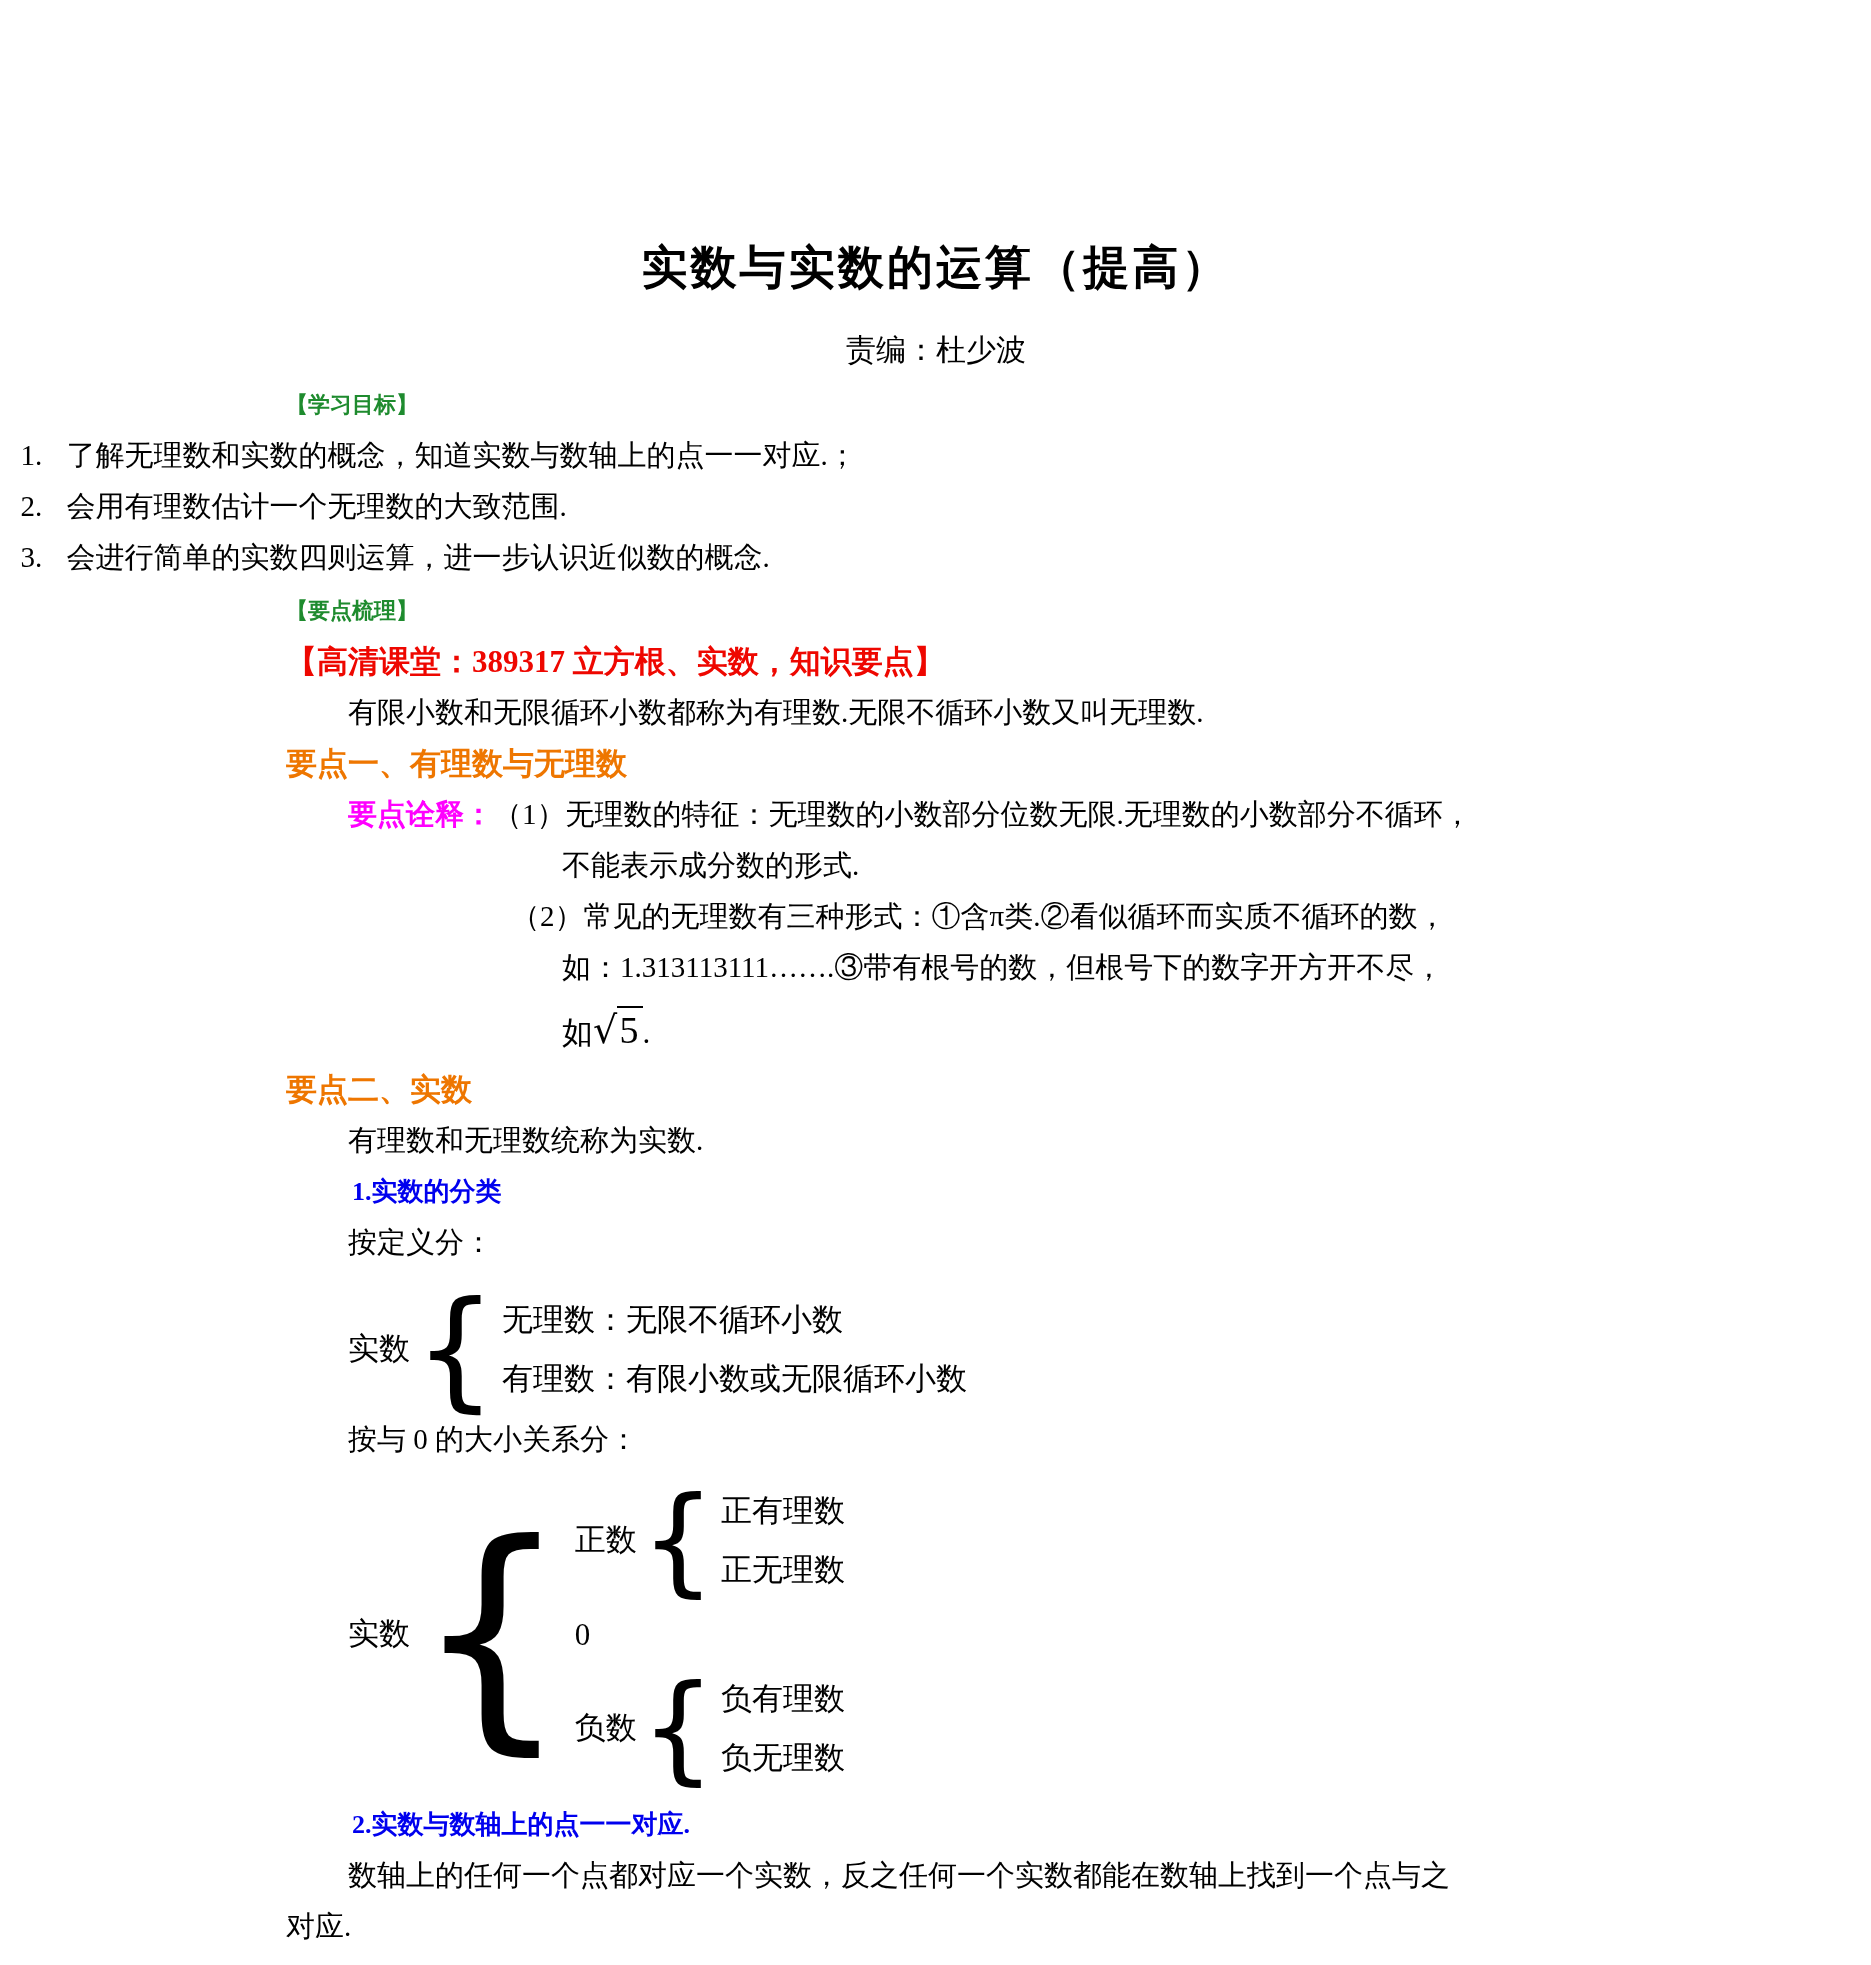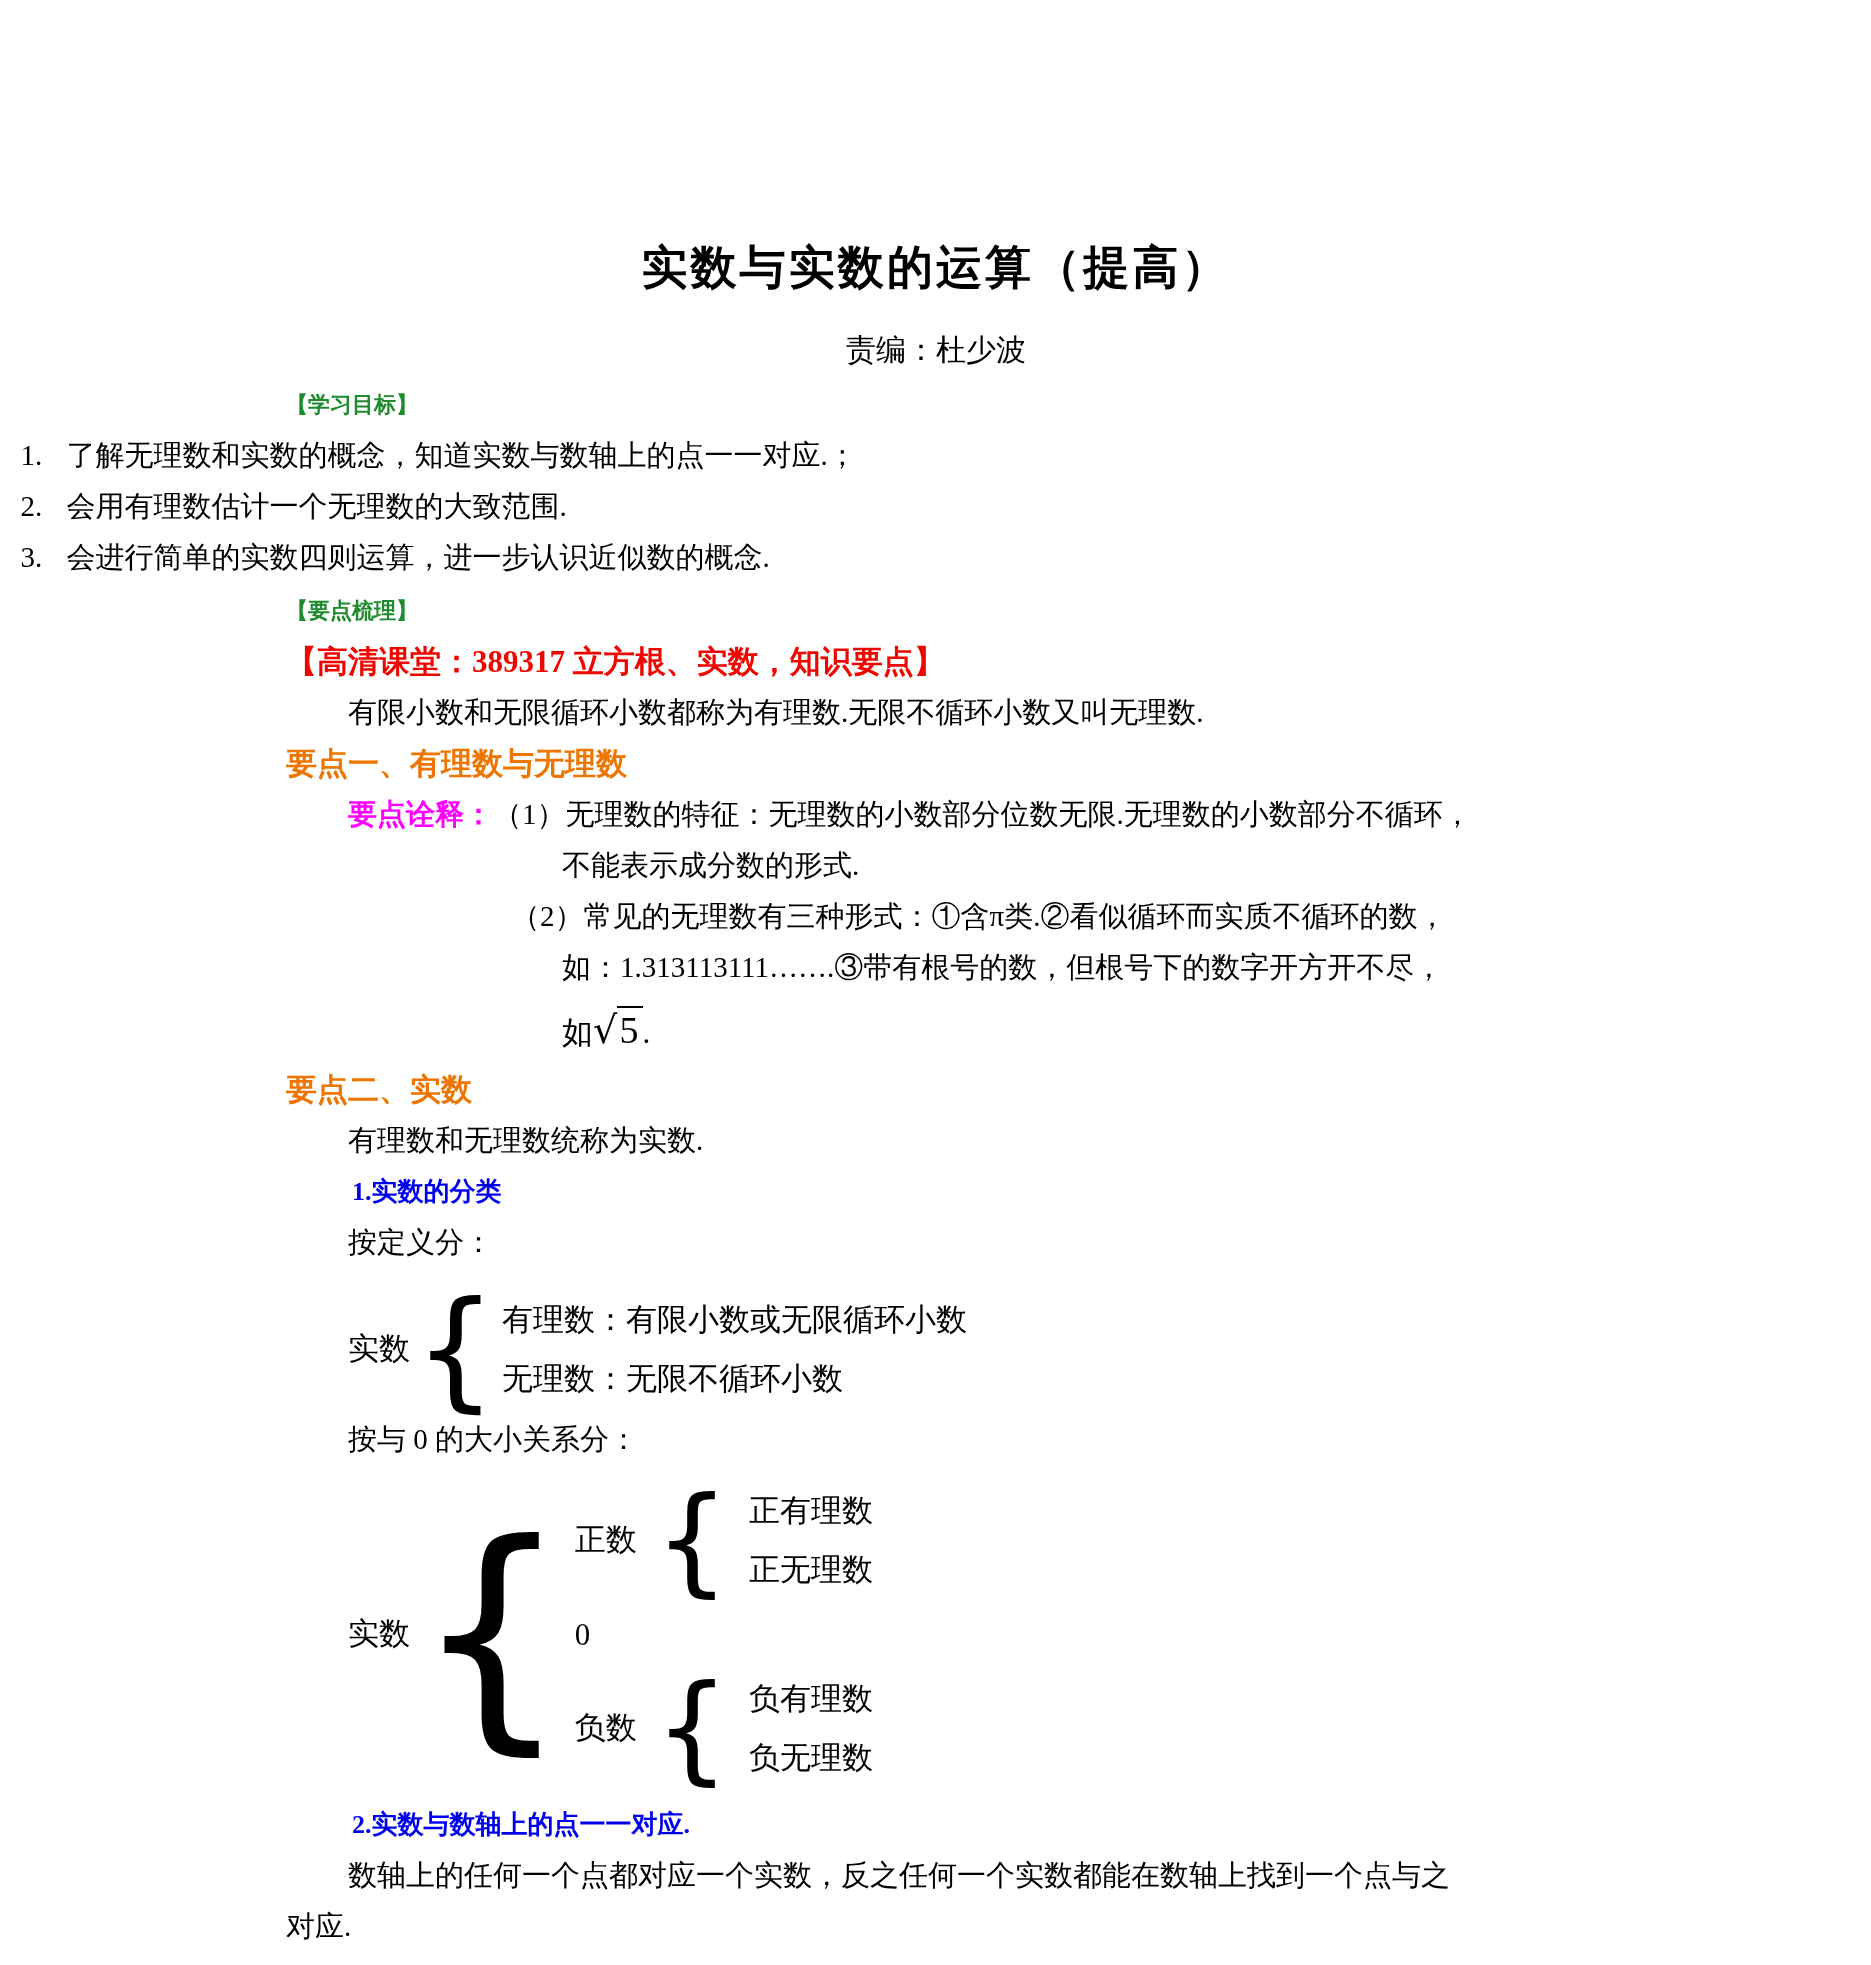--- a/index.html
+++ b/index.html
@@ -69,21 +69,21 @@
     font-weight:400;
     line-height:0;
     display:inline-block;
     margin-right:5.5px;
   }
   .b1{font-size:130px;}
   .b2{font-size:244px;}
   .b3{font-size:118px;}
   .dcol{display:flex; flex-direction:column; justify-content:center;}
   .dline{white-space:nowrap; line-height:59px; height:59px; font-size:31px;}
-  .dgroup{display:flex; align-items:center;gap:14px;}
+  .dgroup{display:flex; align-items:center;}
   .dgap{height:5.9px;}
   .zero-row{line-height:59px; height:59px; font-size:31px;}
   .sp-after-diag2{margin-top:11.8px;}
 </style>
 </head>
 <body>
 
 <div class="page">
 
   <div class="title">实数与实数的运算（提高）</div>
@@ -119,22 +119,22 @@
 
   <div class="line head-orange">要点二、实数</div>
   <div class="line ml-body">有理数和无理数统称为实数.</div>
   <div class="line head-blue">1.实数的分类</div>
   <div class="line ml-body">按定义分：</div>
 
   <div class="diagram1">
     <span class="dlabel">实数</span>
     <span class="brace b1">{</span>
     <span class="dcol">
+      <span class="dline">无理数：无限不循环小数</span>
       <span class="dline">有理数：有限小数或无限循环小数</span>
-      <span class="dline">无理数：无限不循环小数</span>
     </span>
   </div>
 
   <div class="line ml-body" style="margin-top:0;">按与 0 的大小关系分：</div>
 
   <div class="diagram2">
     <span class="dlabel">实数</span>
     <span class="brace b2">{</span>
     <span class="dcol">
       <span class="dgroup">

